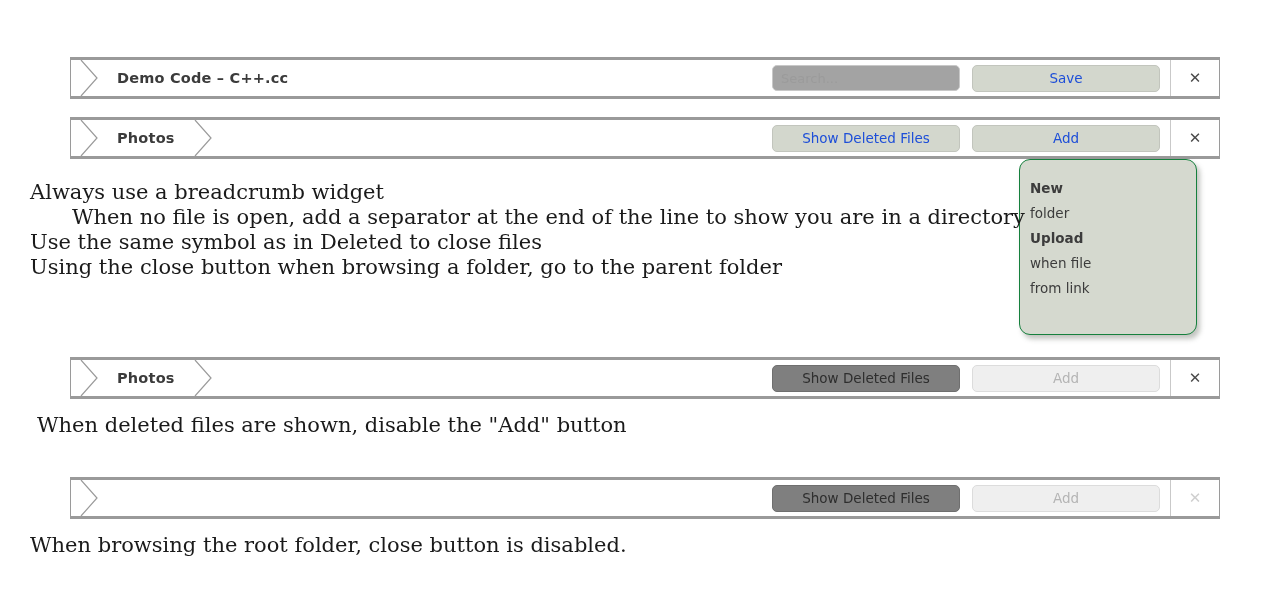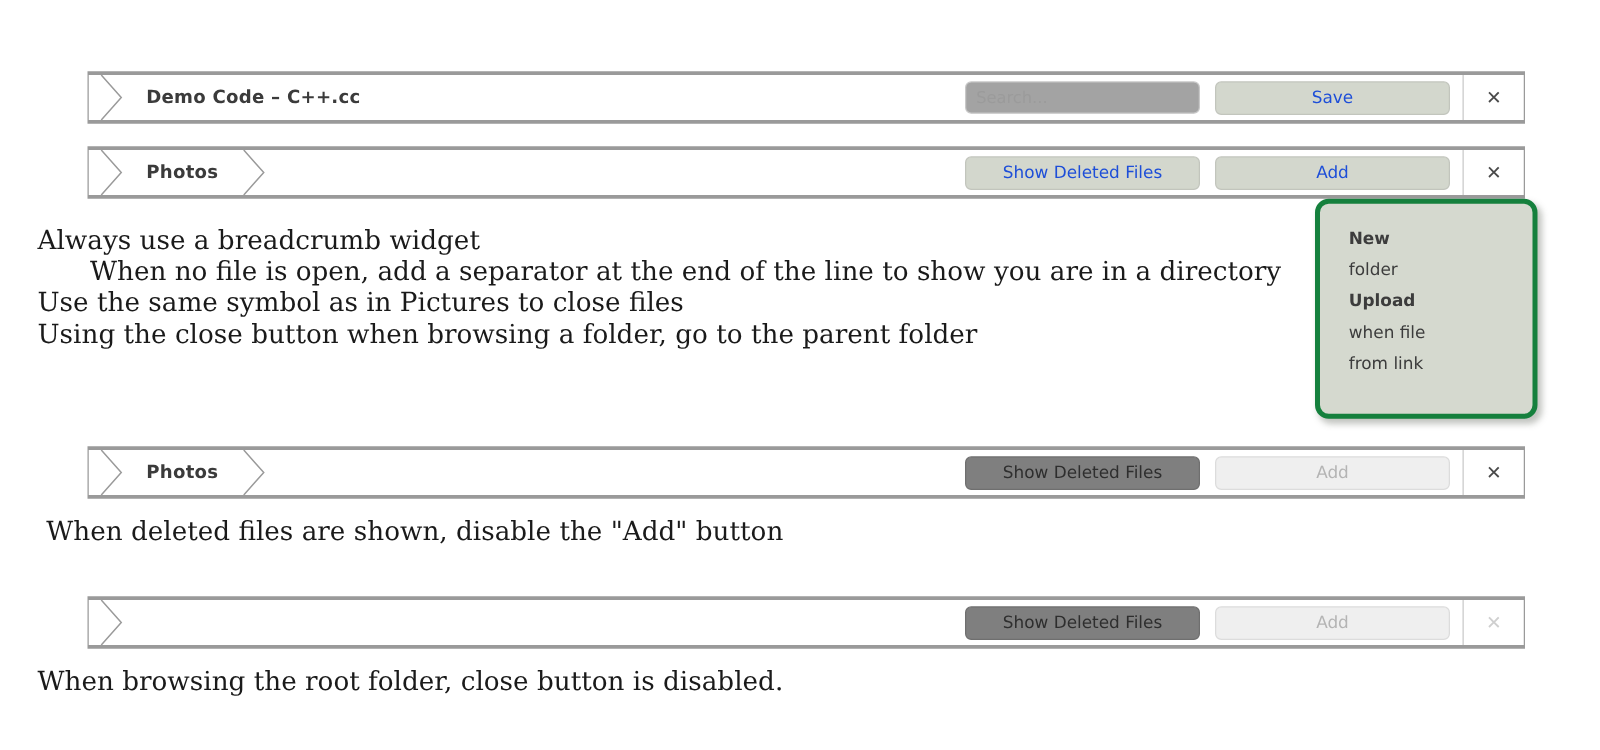--- a/index.html
+++ b/index.html
@@ -142,25 +142,24 @@
 
   
   .dropdown {
     position: absolute;
     left: 1019px;
     top: 159px;
     width: 178px;
     height: 176px;
     box-sizing: border-box;
     background: #d5d9cf;
-    border: 4px solid #15803d;
+    border: 1px solid #15803d;
     border-radius: 11px;
     box-shadow: 3px 4px 5px rgba(120,125,115,0.45);
-    padding: 16px 0 0 23px;
-    margin-left: 33px;
+    padding: 16px 0 0 10px;
   }
   .dd-item {
     font-family: "DejaVu Sans", sans-serif;
     font-size: 13.5px;
     color: #3c3c3c;
     line-height: 25px;
     height: 25px;
     white-space: nowrap;
     cursor: pointer;
   }
@@ -215,21 +214,21 @@
 <div class="dropdown">
   <div class="dd-item header">New</div>
   <div class="dd-item">folder</div>
   <div class="dd-item header">Upload</div>
   <div class="dd-item">when file</div>
   <div class="dd-item">from link</div>
 </div>
 
 <div class="note" style="left:30px; top:180px;">Always use a breadcrumb widget</div>
 <div class="note" style="left:30px; top:205px;margin-left:42px;">When no file is open, add a separator at the end of the line to show you are in a directory</div>
-<div class="note" style="left:30px; top:230px;">Use the same symbol as in Pictures to close files</div>
+<div class="note" style="left:30px; top:230px;">Use the same symbol as in Deleted to close files</div>
 <div class="note" style="left:30px; top:255px;text-align:center;">Using the close button when browsing a folder, go to the parent folder</div>
 
 <div class="toolbar" style="top:357px;">
   <div class="crumbs">
     <span class="chev">
       <svg viewBox="0 0 34 36" preserveAspectRatio="none">
           <path d="M10 0 L26 18 L10 36" fill="none" stroke="#9a9a9a" stroke-width="1.2"></path>
         </svg>
     </span>
     <span class="crumb-label">Photos</span>

